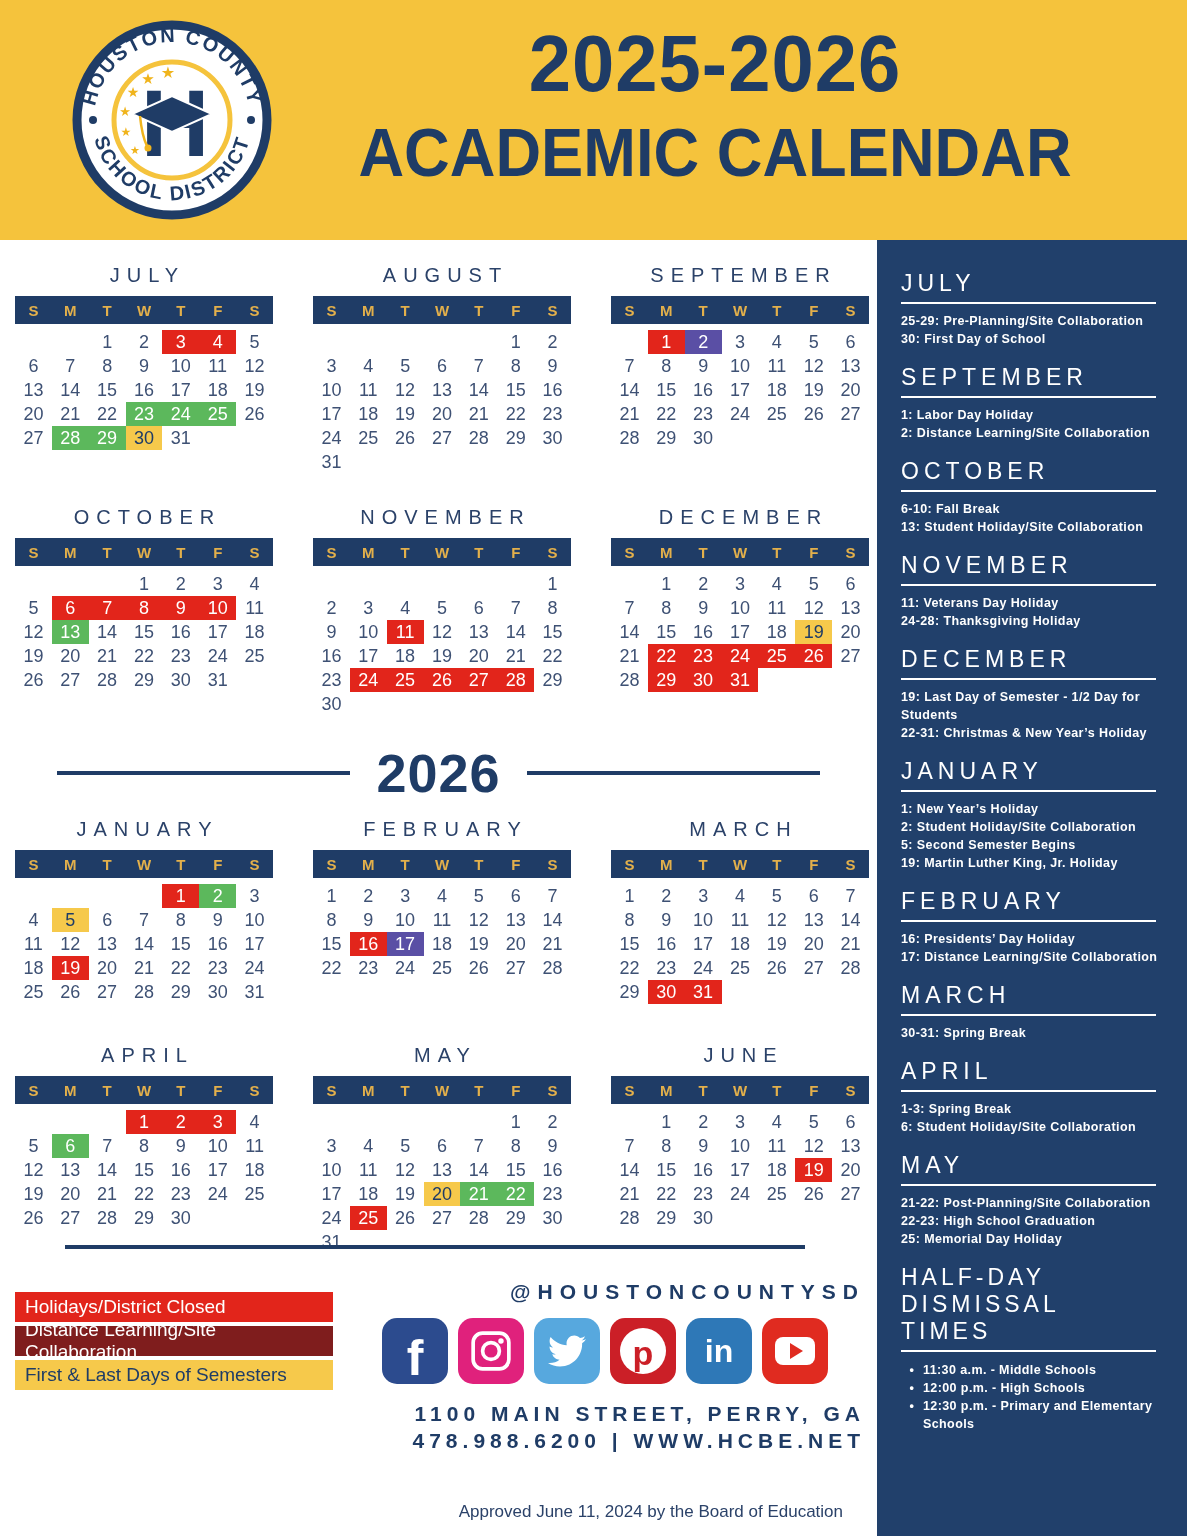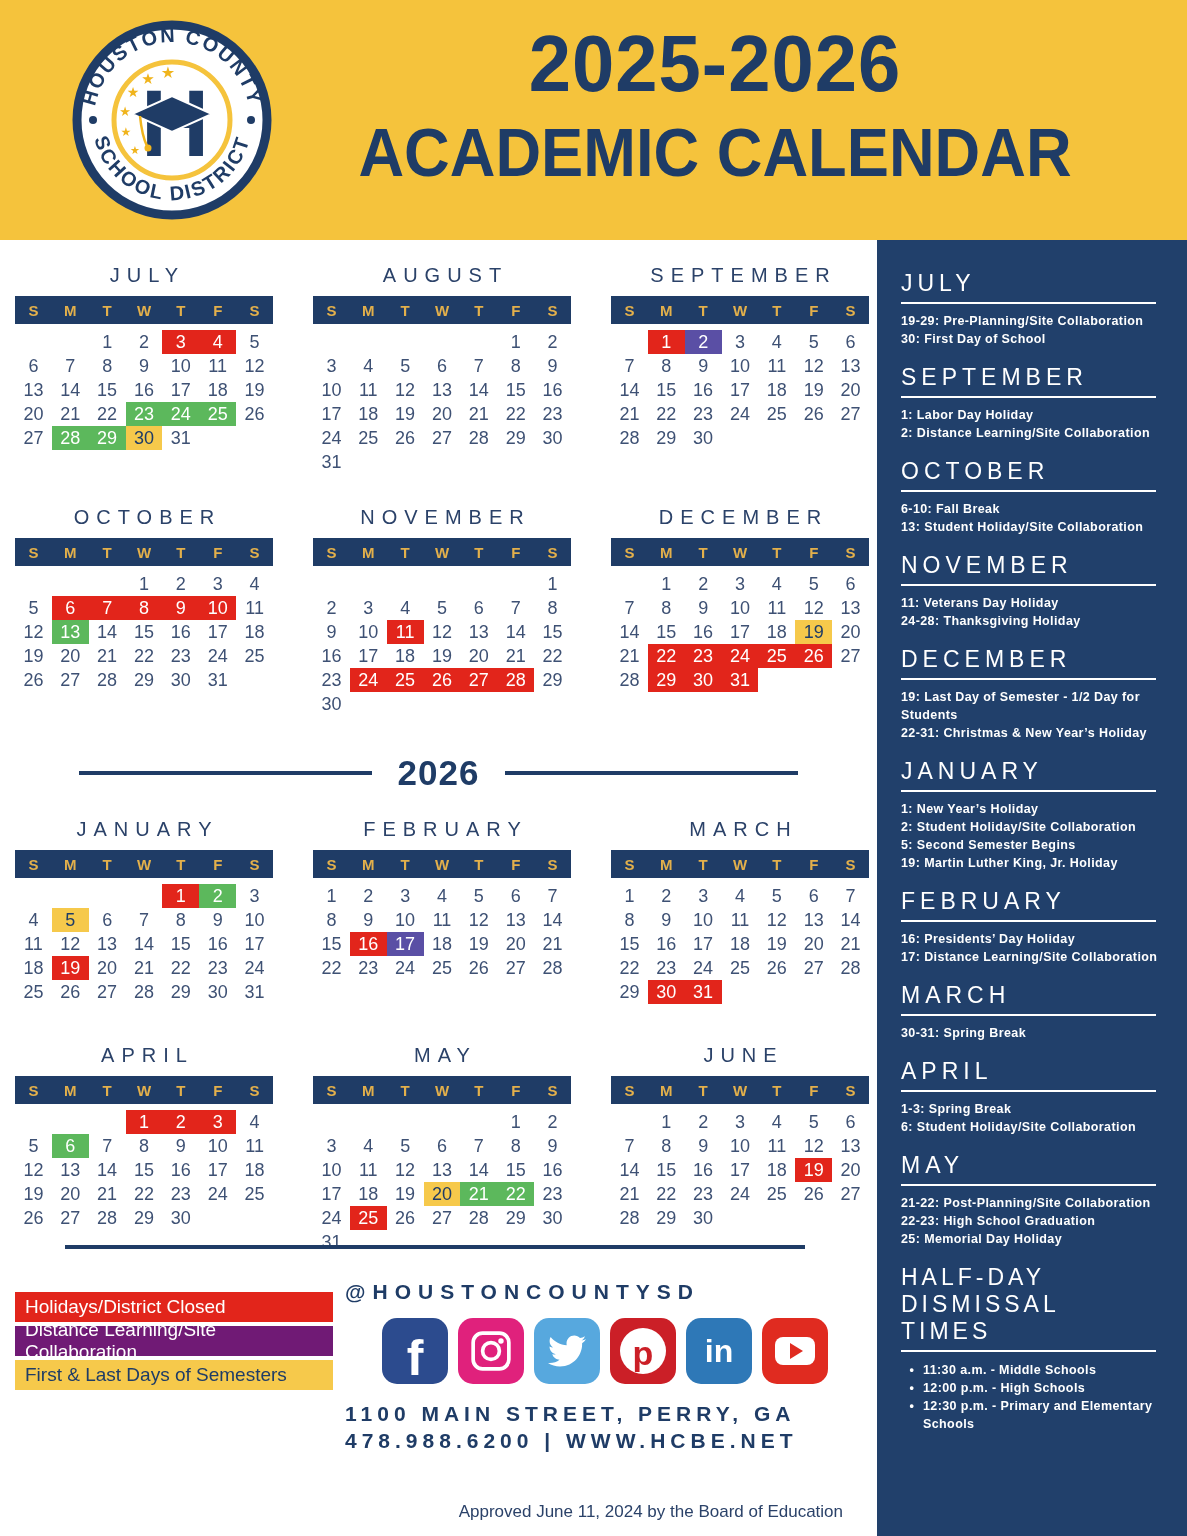--- a/index.html
+++ b/index.html
@@ -28,31 +28,31 @@
                 color:#2B4269; margin-bottom:9px; }
   .dow-bar{ display:grid; grid-template-columns:repeat(7,1fr); background:var(--navy);
             height:28px; align-items:center; margin-bottom:6px; }
   .dow{ text-align:center; color:var(--dowc); font-size:15px; font-weight:bold; }
   .days{ display:grid; grid-template-columns:repeat(7,1fr); grid-auto-rows:24px; }
   .day{ display:flex; align-items:center; justify-content:center; font-size:18px; color:var(--daytext); }
 
   .year-divider{ display:flex; align-items:center; justify-content:center; gap:26px;
                  margin-top:30px; height:54px; }
   .yd-line{ height:4px; background:var(--navy); width:293px; }
-  .yd-text{ font-size:35px; font-weight:bold; color:var(--navy); letter-spacing:1px; }
+  .yd-text{ font-size:54px; font-weight:bold; color:var(--navy); letter-spacing:1px; }
 
   .bottom-rule{ position:absolute; left:65px; top:1005px; width:740px; height:4px; background:var(--navy); }
 
   
   .legend{ position:absolute; left:15px; top:1052px; width:318px; }
   .legend-item{ height:30px; margin-bottom:4px; display:flex; align-items:center;
                 padding-left:10px; font-size:19px; }
 
   
-  .footer-center{ position:absolute; left:345px; top:1040px; width:520px; text-align:left; }
+  .footer-center{ position:absolute; left:345px; top:1040px; width:520px; text-align:right; }
   .social-handle{ font-size:21px; letter-spacing:7px; color:var(--navy); font-weight:bold; margin-bottom:14px; }
   .social-icons{ display:flex; justify-content:center; gap:10px; margin-bottom:16px; }
   .sicon{ width:66px; height:66px; border-radius:15px; display:flex; align-items:center; justify-content:center; }
   .fb-f{ color:#fff; font-size:50px; font-weight:bold; margin-top:14px; }
   .in-txt{ color:#fff; font-size:32px; font-weight:bold; }
   .pin-circle{ width:46px; height:46px; border-radius:50%; background:#fff; display:flex;
                align-items:center; justify-content:center; }
   .pin-p{ color:#CB1F27; font-size:34px; font-weight:bold; margin-top:4px; }
   .yt-play{ width:40px; height:28px; background:#fff; border-radius:8px; display:flex;
             align-items:center; justify-content:center; }
@@ -687,21 +687,21 @@
           <span class="day">29</span>
           <span class="day">30</span>
         </div>
       </div>
     </div>
 
   <div class="bottom-rule"></div>
 
   <div class="legend" id="legend">
       <div class="legend-item" style="background: rgb(226, 37, 27); color: rgb(255, 255, 255);">Holidays/District Closed</div>
-      <div class="legend-item" style="background: #701a75; color: rgb(255, 255, 255);">Distance Learning/Site Collaboration</div>
+      <div class="legend-item" style="background: #7f1d1d; color: rgb(255, 255, 255);">Distance Learning/Site Collaboration</div>
       <div class="legend-item" style="background: rgb(246, 201, 75); color: rgb(31, 60, 102);">First &amp; Last Days of Semesters</div>
     </div>
 
   <div class="footer-center">
     <div class="social-handle">@HOUSTONCOUNTYSD</div>
     <div class="social-icons">
       <span class="sicon" style="background:#2C4B8E">
           <span class="fb-f">f</span>
         </span>
       <span class="sicon" style="background:#E0217C">
@@ -734,21 +734,21 @@
     <div class="address">478.988.6200 | WWW.HCBE.NET</div>
   </div>
 
   <div class="approved">Approved June 11, 2024 by the Board of Education</div>
 </div>
 
 <div class="sidebar">
   <div id="sidebar-sections">
       <div class="sb-section">
         <div class="sb-title">JULY</div>
-        <div class="sb-item">19-29: Pre-Planning/Site Collaboration</div>
+        <div class="sb-item">25-29: Pre-Planning/Site Collaboration</div>
         <div class="sb-item">30: First Day of School</div>
       </div>
       <div class="sb-section">
         <div class="sb-title">SEPTEMBER</div>
         <div class="sb-item">1: Labor Day Holiday</div>
         <div class="sb-item">2: Distance Learning/Site Collaboration</div>
       </div>
       <div class="sb-section">
         <div class="sb-title">OCTOBER</div>
         <div class="sb-item">6-10: Fall Break</div>

